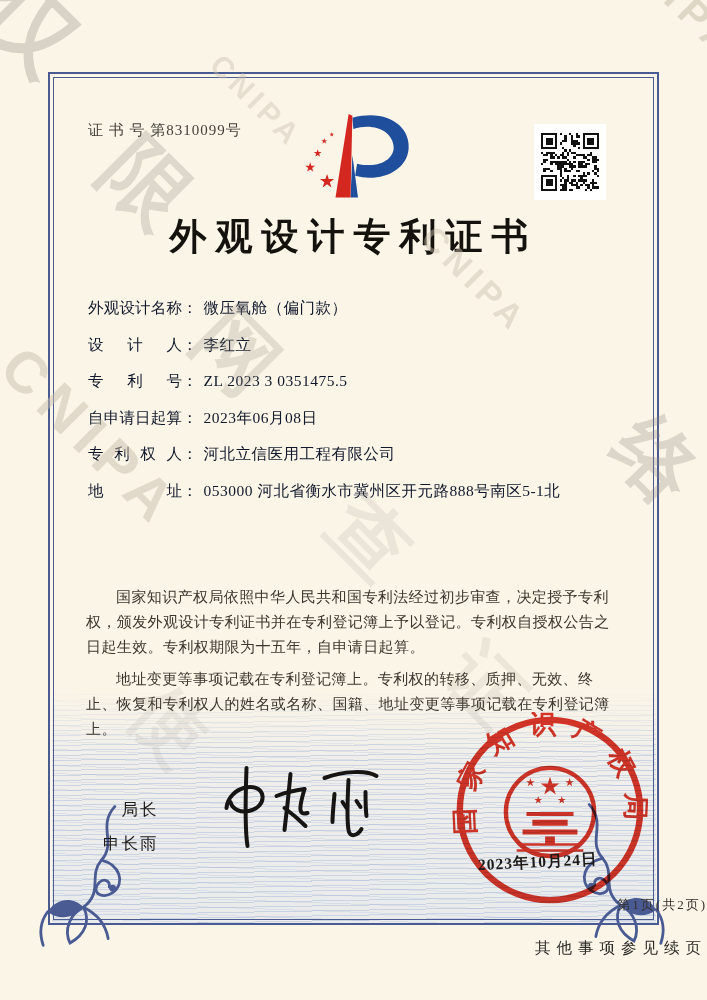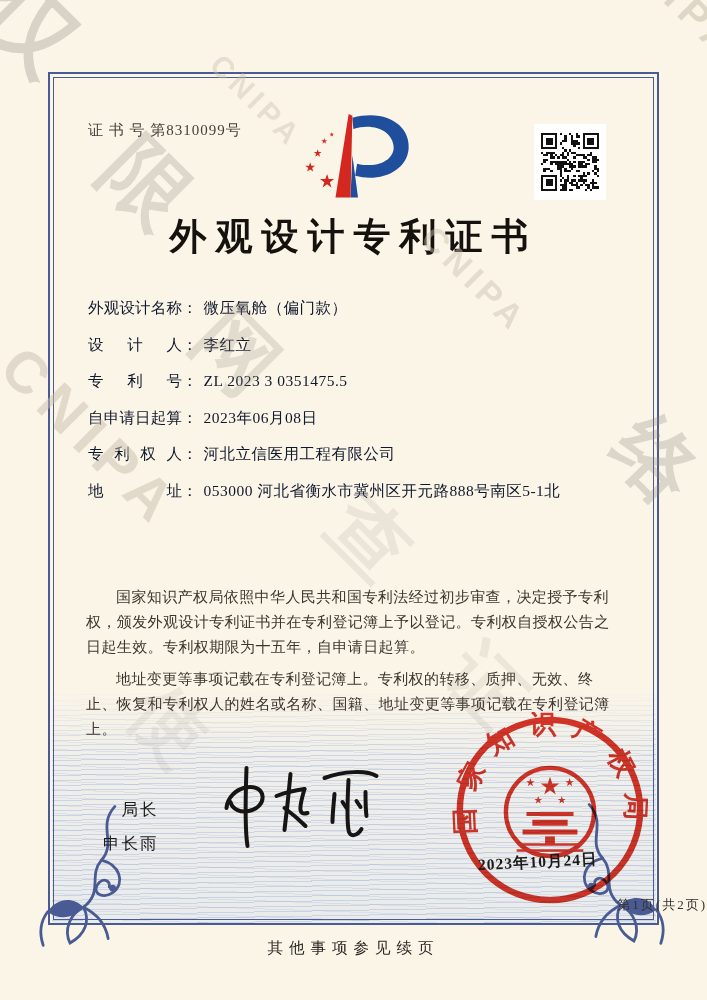--- a/index.html
+++ b/index.html
@@ -97,21 +97,21 @@
     letter-spacing: 1px; transform: rotate(-3deg);
   }
 
   
   .page-info {
     position: absolute; left: 0; right: 0; top: 896px;
     text-align: right; font-size: 13px; letter-spacing: 2px; color: #33302b;
   }
   .continuation {
     position: absolute; left: 0; right: 0; top: 938px;
-    text-align: center; font-size: 15.5px; letter-spacing: 6px; color: #2b2925;
+    text-align: right; font-size: 15.5px; letter-spacing: 6px; color: #2b2925;
   }
 
   
   .wm {
     position: absolute; pointer-events: none; z-index: 40;
     transform: rotate(45deg); font-weight: 700; line-height: 1;
     color: #8d857a;
   }
   .wm-en { color: #c9bfab; font-family: "Liberation Sans", sans-serif; }
   .wm1  { left: -14px; top: -20px;  font-size: 92px; opacity: .30; }

